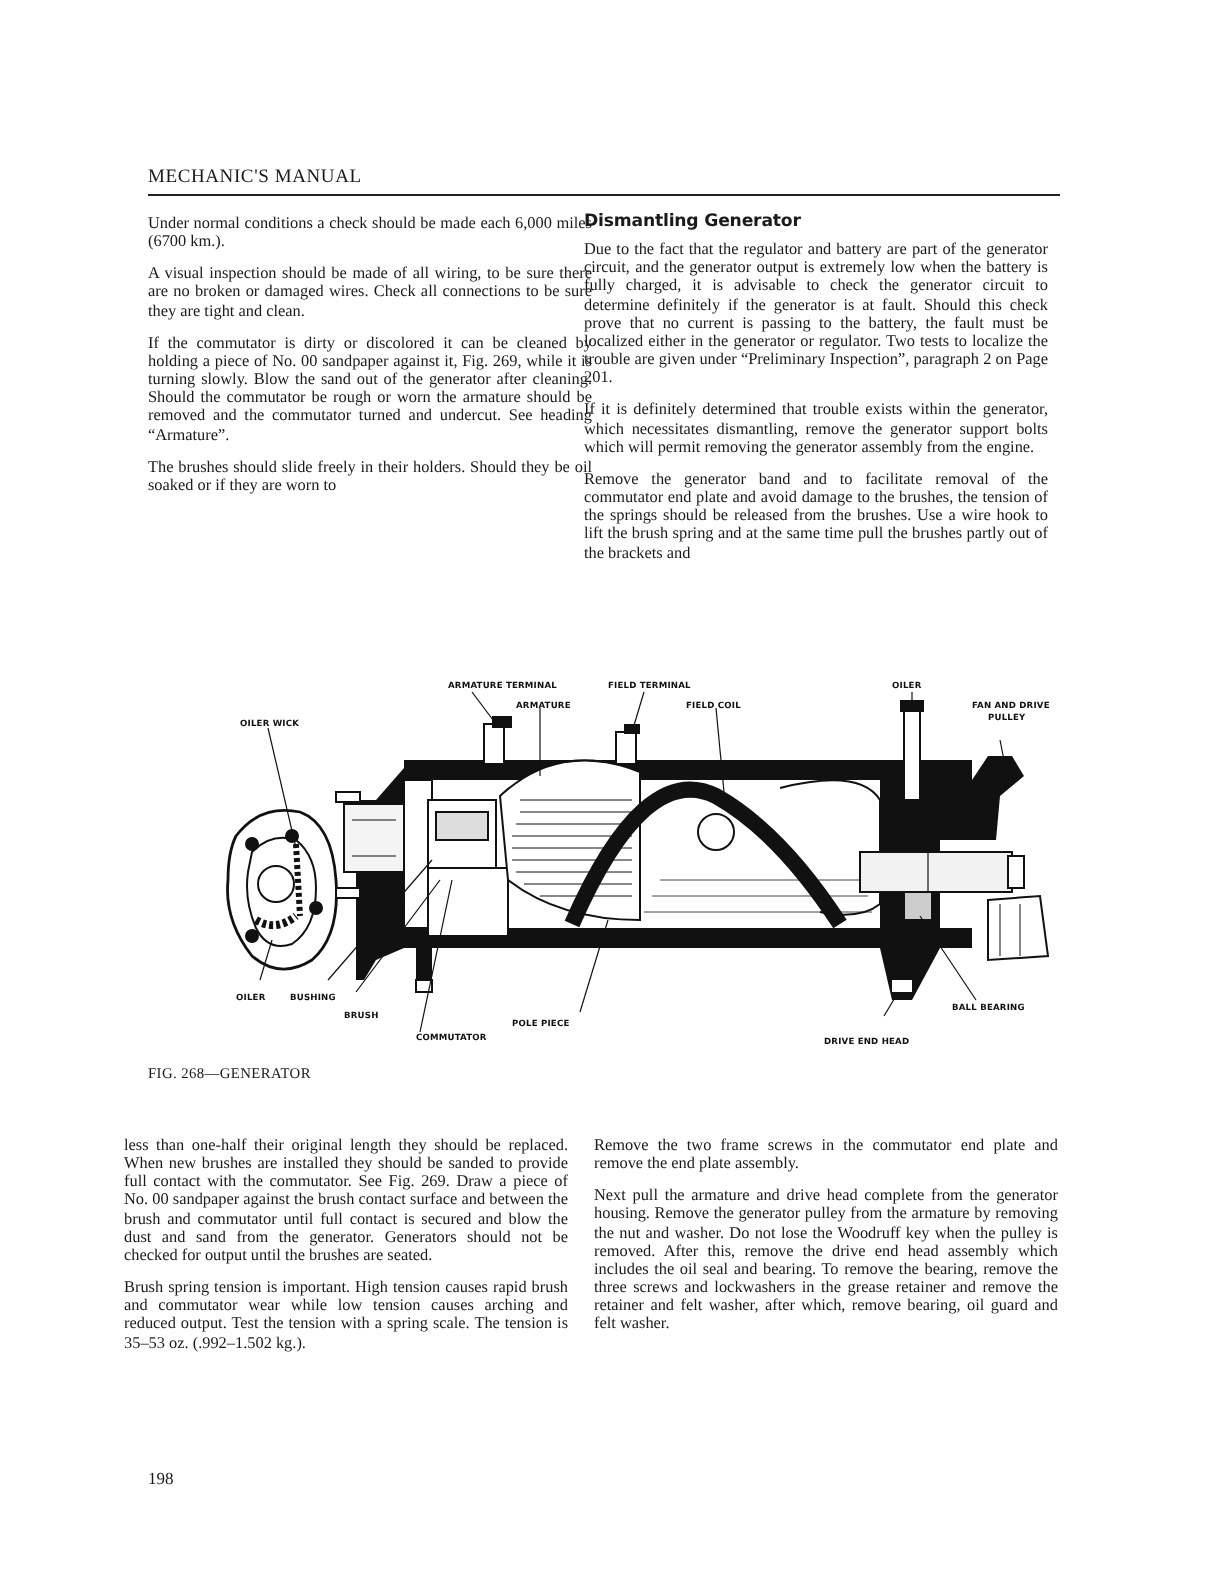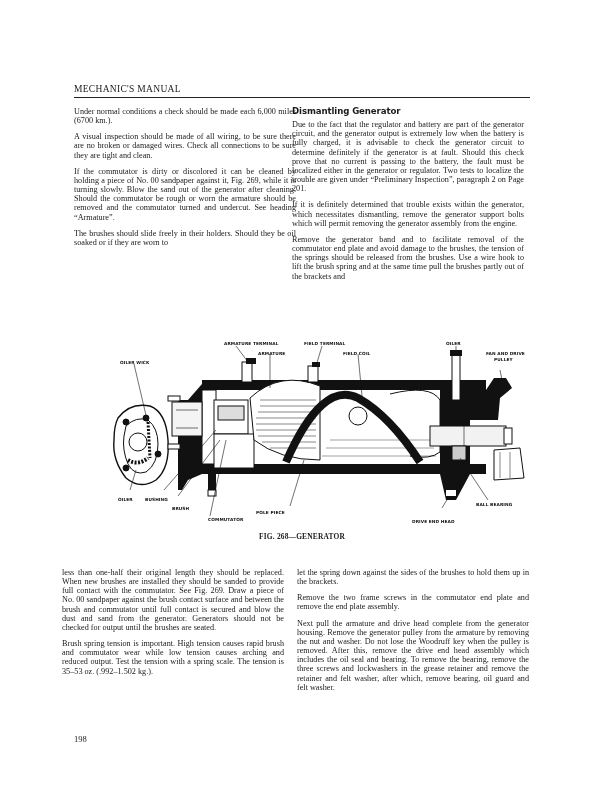--- a/index.html
+++ b/index.html
@@ -8,21 +8,21 @@
   .header-rule { position: absolute; left: 74px; top: 97px; width: 456px; height: 0; border-top: 1px solid #222; }
   .col { position: absolute; width: 222px; font-family: "Liberation Serif", serif; font-size: 8.2px; line-height: 9.15px; text-align: justify; }
   .col p { margin: 0 0 7px 0; hyphens: manual; }
   .col h2 { font-family: "DejaVu Sans", "Liberation Sans", sans-serif; font-weight: bold; font-size: 8.6px; margin: 0 0 4px 0; letter-spacing: -0.1px; }
   .col-left-top { left: 74px; top: 107px; }
   .col-right-top { left: 292px; top: 107px; width: 232px; }
   .col-left-bot { left: 62px; top: 568px; }
   .col-right-bot { left: 297px; top: 568px; width: 232px; }
   .figure { position: absolute; left: 90px; top: 340px; width: 460px; height: 195px; }
   .fig-label { position: absolute; font-family: "DejaVu Sans", "Liberation Sans", sans-serif; font-size: 4.3px; font-weight: bold; letter-spacing: 0.1px; white-space: nowrap; color: #111; }
-  .caption { position: absolute; left: 74px; top: 532px; width: 456px; text-align: center; font-family: "Liberation Serif", serif; font-size: 7.4px; font-weight: bold; letter-spacing: 0.2px; }
+  .caption { position: absolute; left: 74px; top: 532px; width: 456px; font-family: "Liberation Serif", serif; font-size: 7.4px; font-weight: normal; letter-spacing: 0.2px; }
   .page-number { position: absolute; left: 74px; top: 734px; font-family: "Liberation Serif", serif; font-size: 8.5px; }
 </style>
 </head>
 <body>
 
 <div class="header">MECHANIC'S MANUAL</div>
 <div class="header-rule"></div>
 
 <div class="col col-left-top">
   <p>Under normal conditions a check should be made each 6,000 miles (6700 km.).</p>
@@ -154,18 +154,17 @@
 </div>
 
 <div class="caption">FIG. 268—GENERATOR</div>
 
 <div class="col col-left-bot">
   <p>less than one-half their original length they should be replaced. When new brushes are installed they should be sanded to provide full contact with the commutator. See Fig. 269. Draw a piece of No. 00 sandpaper against the brush contact surface and between the brush and commutator until full contact is secured and blow the dust and sand from the generator. Generators should not be checked for output until the brushes are seated.</p>
   <p>Brush spring tension is important. High tension causes rapid brush and commutator wear while low tension causes arching and reduced output. Test the tension with a spring scale. The tension is 35–53 oz. (.992–1.502 kg.).</p>
 </div>
 
 <div class="col col-right-bot">
-  <p>let the spring down against the sides of the brushes to hold them up in the brackets.</p>
   <p>Remove the two frame screws in the commutator end plate and remove the end plate assembly.</p>
   <p>Next pull the armature and drive head complete from the generator housing. Remove the generator pulley from the armature by removing the nut and washer. Do not lose the Woodruff key when the pulley is removed. After this, remove the drive end head assembly which includes the oil seal and bearing. To remove the bearing, remove the three screws and lockwashers in the grease retainer and remove the retainer and felt washer, after which, remove bearing, oil guard and felt washer.</p>
 </div>
 
 <div class="page-number">198</div>
 
 </body></html>

